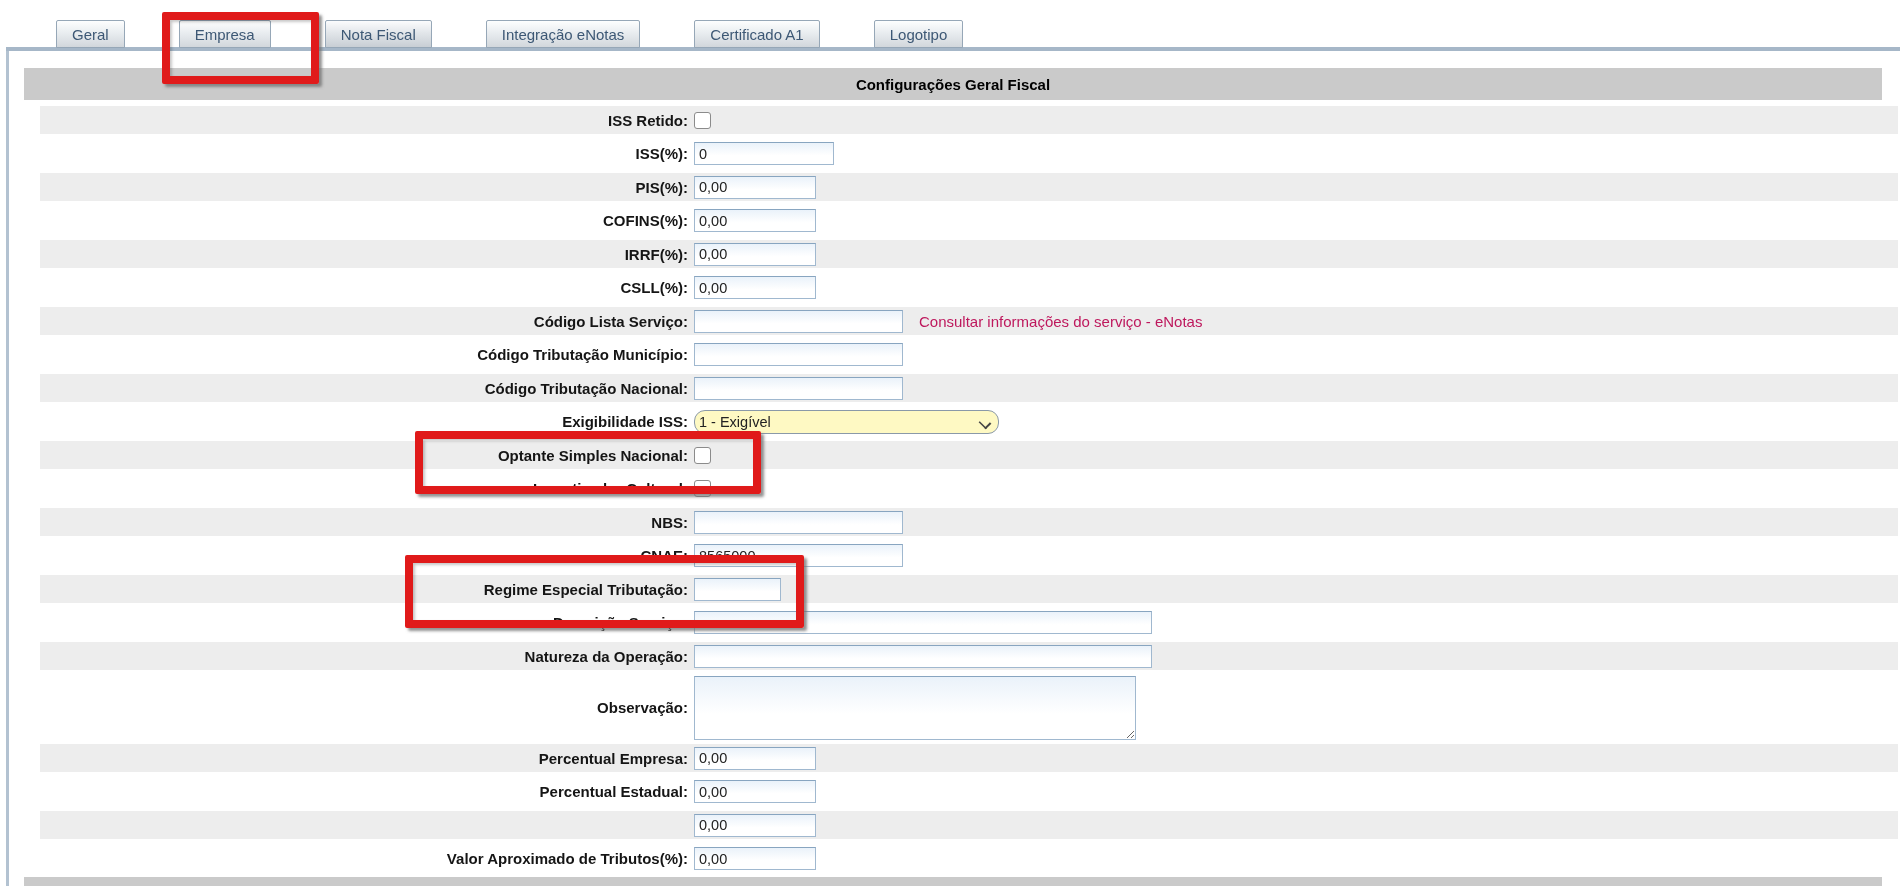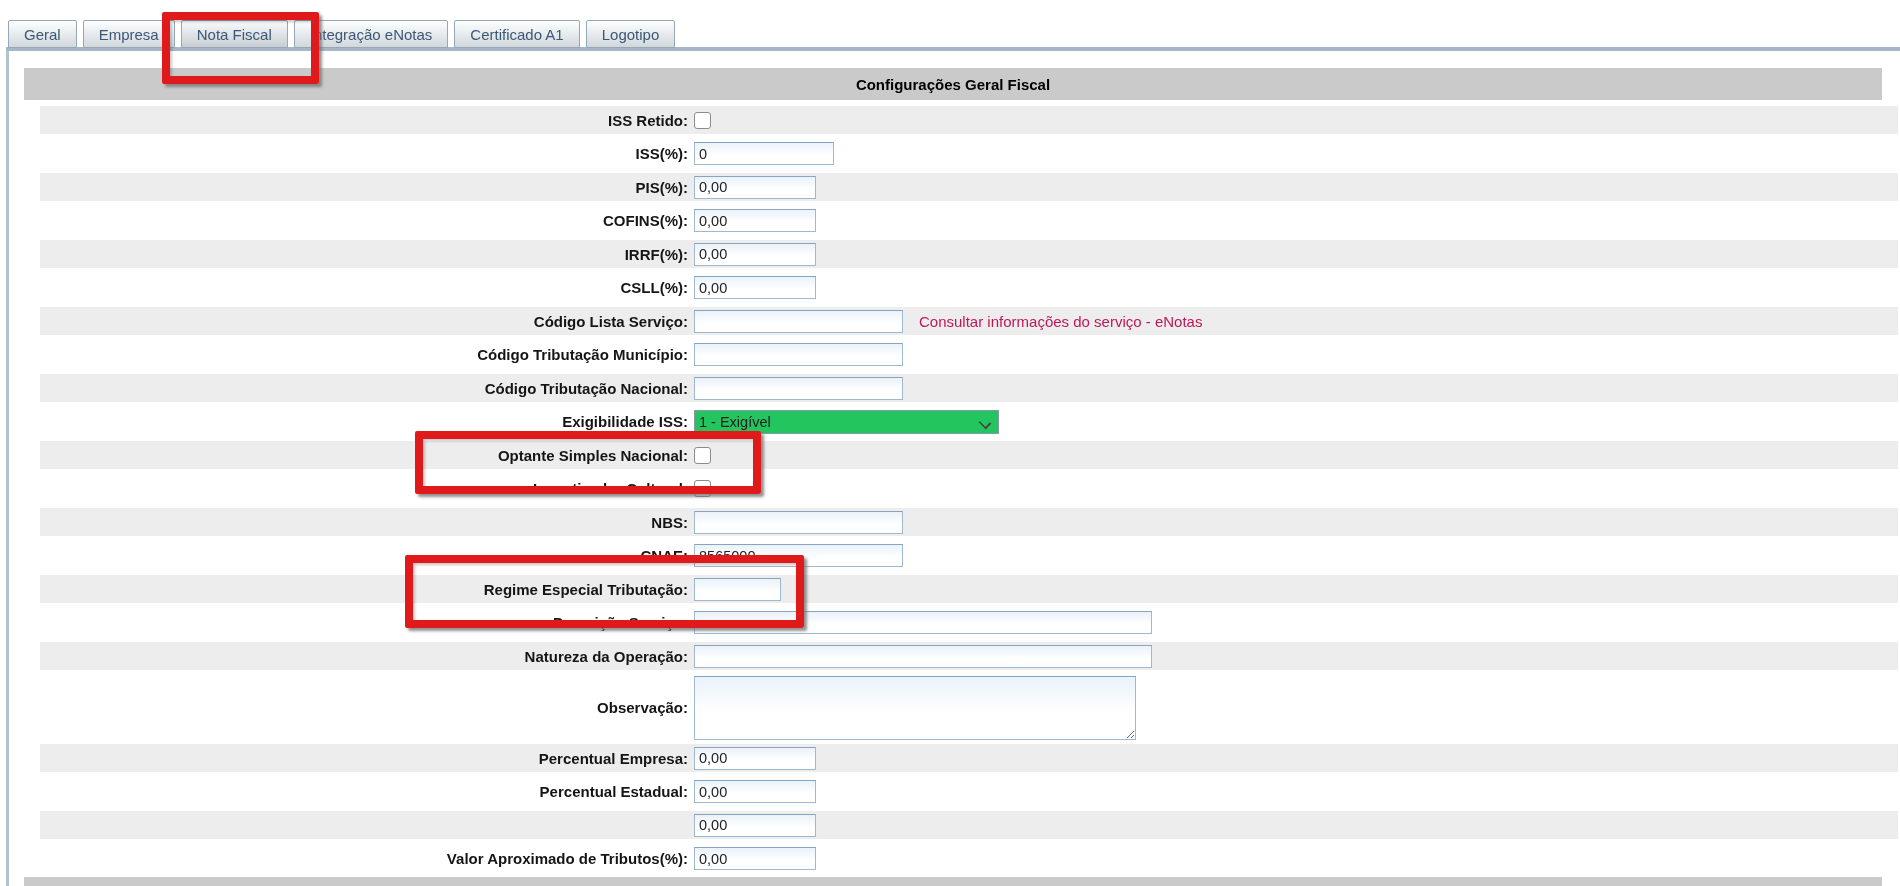--- a/index.html
+++ b/index.html
@@ -9,21 +9,21 @@
     font-family:"Liberation Sans","DejaVu Sans",sans-serif;
     -webkit-font-smoothing:antialiased;
   }
   
   #tabbar{position:absolute;left:8px;top:19px;height:29px;display:flex;align-items:flex-end;z-index:2;}
   .tab{
     box-sizing:border-box;height:28px;margin-right:6px;padding:0 15px;
     display:inline-flex;align-items:center;justify-content:center;
     background:linear-gradient(to bottom,#fdfefe 0%,#e9edf0 45%,#d2d7dc 100%);
     border:1px solid #96a7b7;border-radius:2px 2px 0 0;
-    font-size:15px;color:#3d5875;cursor:pointer;white-space:nowrap;
+    font-size:15px;color:#3d5875;cursor:pointer;white-space:nowrap;margin-left:48px;
   }
   .tab.active{background:linear-gradient(to bottom,#fbfcfd 0%,#e2e6ea 45%,#c8ced4 100%);}
   #tab-underline{position:absolute;left:6px;top:47px;width:1894px;height:4px;background:#a6b7c8;z-index:1;}
   #panel-left-border{position:absolute;left:6px;top:49px;width:3px;height:837px;background:#b3c2d1;}
   
   #table-header{
     position:absolute;left:24px;top:68px;width:1858px;height:32px;
     background:#cacaca;display:flex;align-items:center;justify-content:center;
     font-size:15px;font-weight:bold;color:#000;
   }
@@ -39,22 +39,22 @@
   .tf{
     box-sizing:border-box;height:23px;
     border:1px solid #a0b8cf;border-top-color:#88a5c0;
     background:linear-gradient(to bottom,#eaf2fa 0%,#ffffff 60%);
     font-family:"Liberation Sans","DejaVu Sans",sans-serif;
     font-size:14.5px;color:#222;padding:0 4px;outline:none;
   }
   .w-xs{width:87px;} .w-s{width:122px;} .w-m{width:140px;} .w-l{width:209px;}
   .w-wide{width:458px;} .w-ta{width:442px;}
   select.tf{
-    width:305px;height:24px;background:#22c55e;border:1px solid #8a99a8;
-    -webkit-appearance:none;appearance:none;border-radius:0;
+    width:305px;height:24px;background:#fef9c3;border:1px solid #8a99a8;
+    -webkit-appearance:none;appearance:none;border-radius:11px;
     padding:0 22px 0 4px;font-size:14.5px;color:#222;
   }
   .sel-wrap{position:relative;display:inline-block;}
   .sel-chevron{
     position:absolute;right:9px;top:8px;width:8px;height:8px;pointer-events:none;
     border-right:2px solid #444;border-bottom:2px solid #444;
     transform:rotate(45deg) scale(1,.8);transform-origin:center;
   }
   input.cb{
     -webkit-appearance:none;appearance:none;width:17px;height:17px;margin:0;

